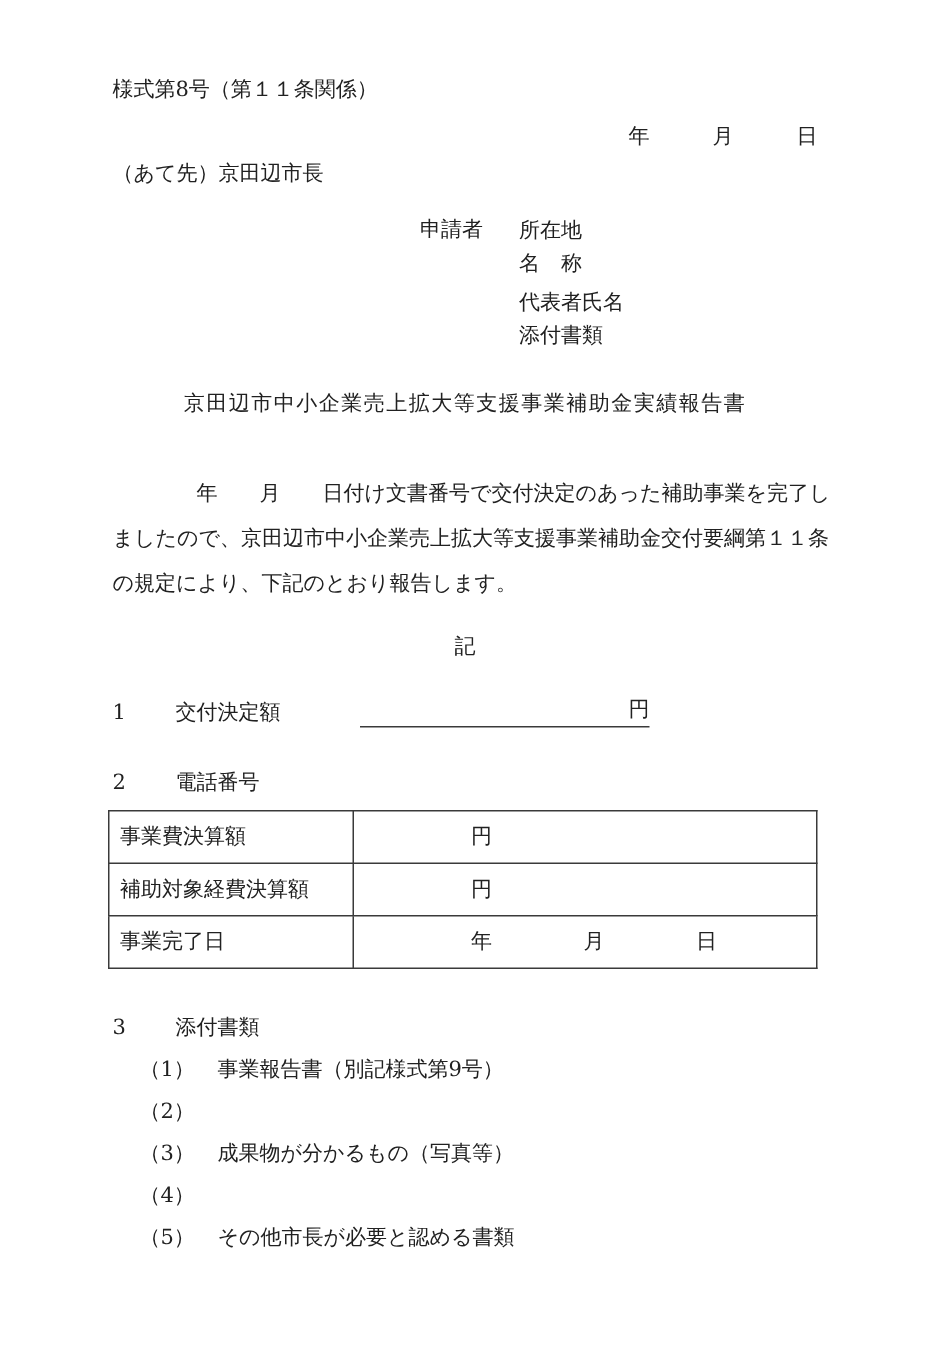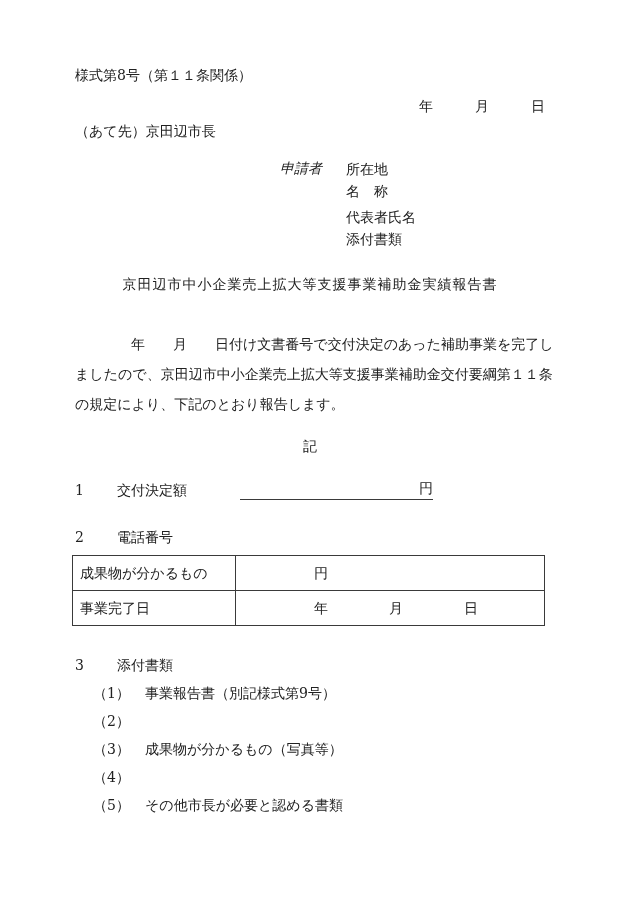--- a/index.html
+++ b/index.html
@@ -7,33 +7,33 @@
     background:#ffffff;
     font-family:"DejaVu Serif","Liberation Serif",serif;
     color:#212121;
     -webkit-font-smoothing:antialiased;
   }
   .page {
     position:relative;
     width:630px; height:903px;
     background:#ffffff;
     box-sizing:border-box;
-    padding:65px 85px 0 75px;
+    padding:50px 85px 0 75px;
     overflow:hidden;
     font-size:14px;
     line-height:20px;
   }
   .nowrap { white-space:nowrap; }
 
   .form-number { }
   .date-line { text-align:right; margin-top:11px; }
   .addressee { margin-top:6px;font-family:Liberation Mono, monospace; }
 
   .applicant-row { display:flex; margin-top:16px; }
-  .applicant-label { margin-left:205px;font-style:italic; }
+  .applicant-label { margin-left:205px; }
   .applicant-fields { margin-left:24px; }
   .applicant-fields .field { line-height:22px; }
   .applicant-fields .field.gap-above { margin-top:4px; }
 
   .doc-title { text-align:center; margin-top:24px; letter-spacing:1px; }
 
   .body-para { margin-top:36px;font-family:Liberation Serif, serif; }
   .body-para .body-line { line-height:30px; white-space:nowrap; }
 
   .record-marker { text-align:center; margin-top:16px; }
@@ -103,21 +103,25 @@
   </div>
 
   <div class="section-heading">
     <span class="item-num">2</span>
     <span class="nowrap">電話番号</span>
   </div>
 
   <table class="results-table">
     <tbody>
       <tr>
-        <td class="row-label">成果物が分かるもの</td>
+        <td class="row-label">事業費決算額</td>
+        <td class="row-value">円</td>
+      </tr>
+      <tr>
+        <td class="row-label">補助対象経費決算額</td>
         <td class="row-value">円</td>
       </tr>
       <tr>
         <td class="row-label">事業完了日</td>
         <td class="row-value">年　　　　月　　　　日</td>
       </tr>
     </tbody>
   </table>
 
   <div class="attachments">

